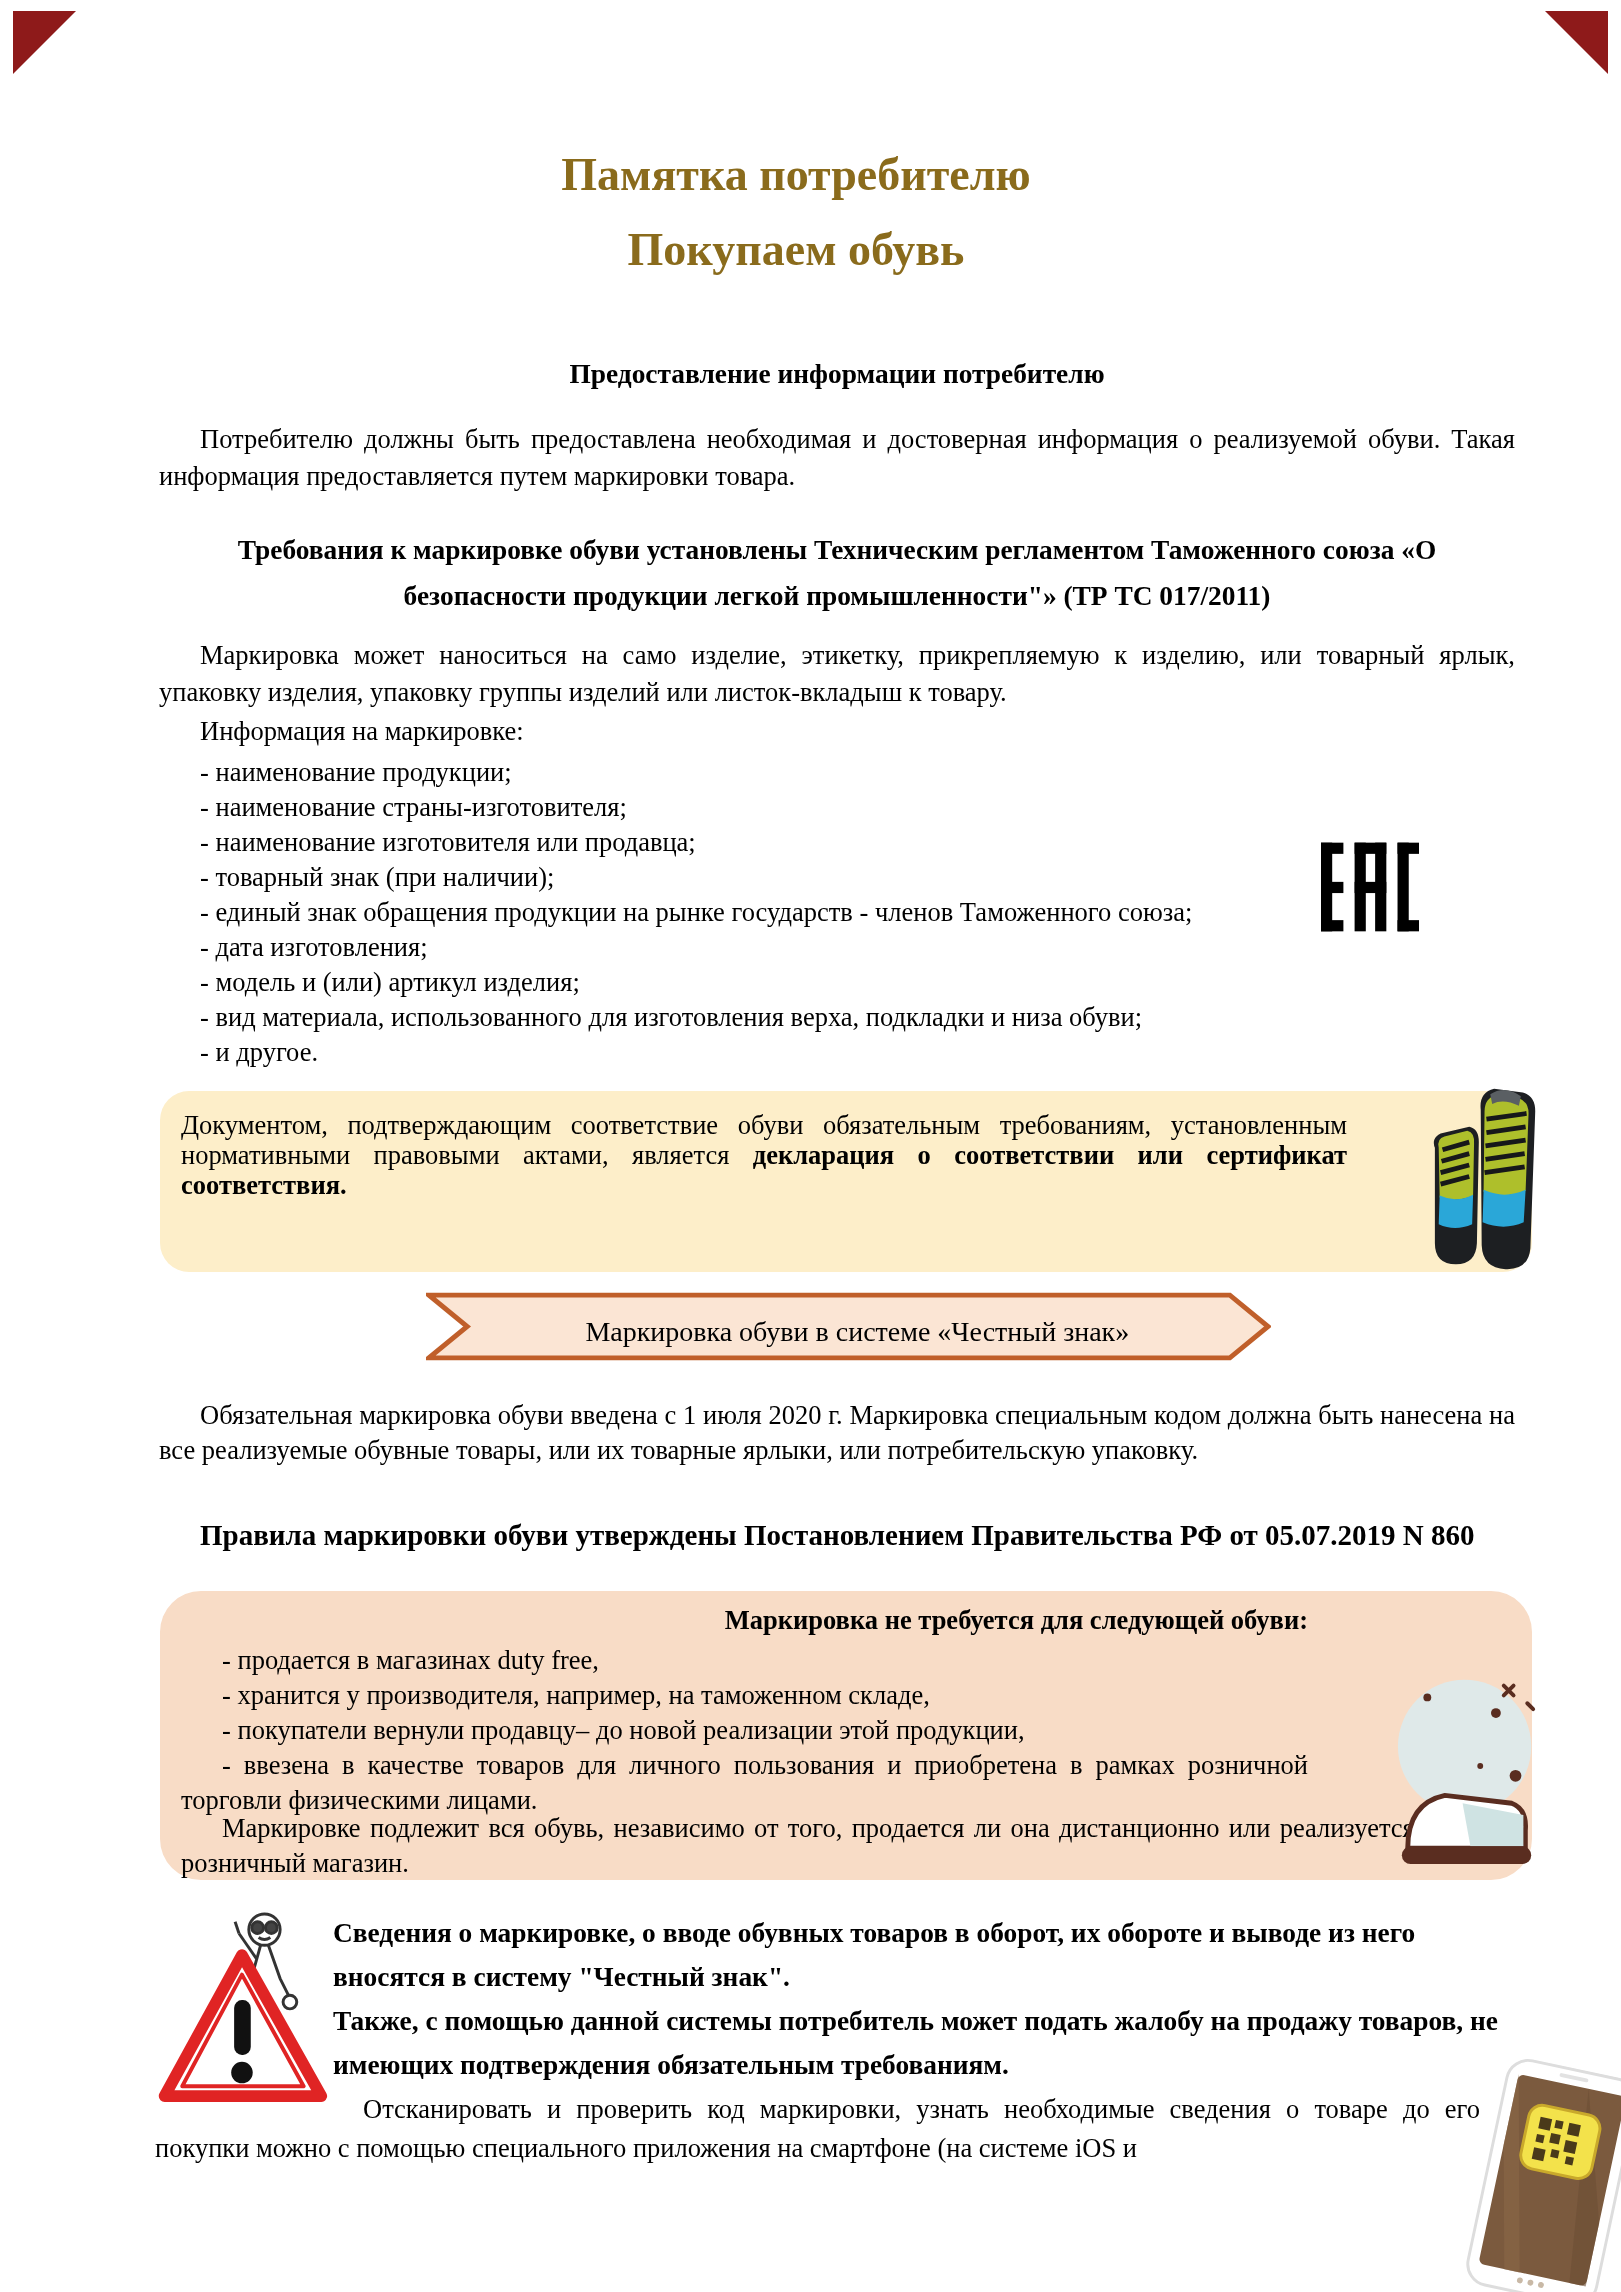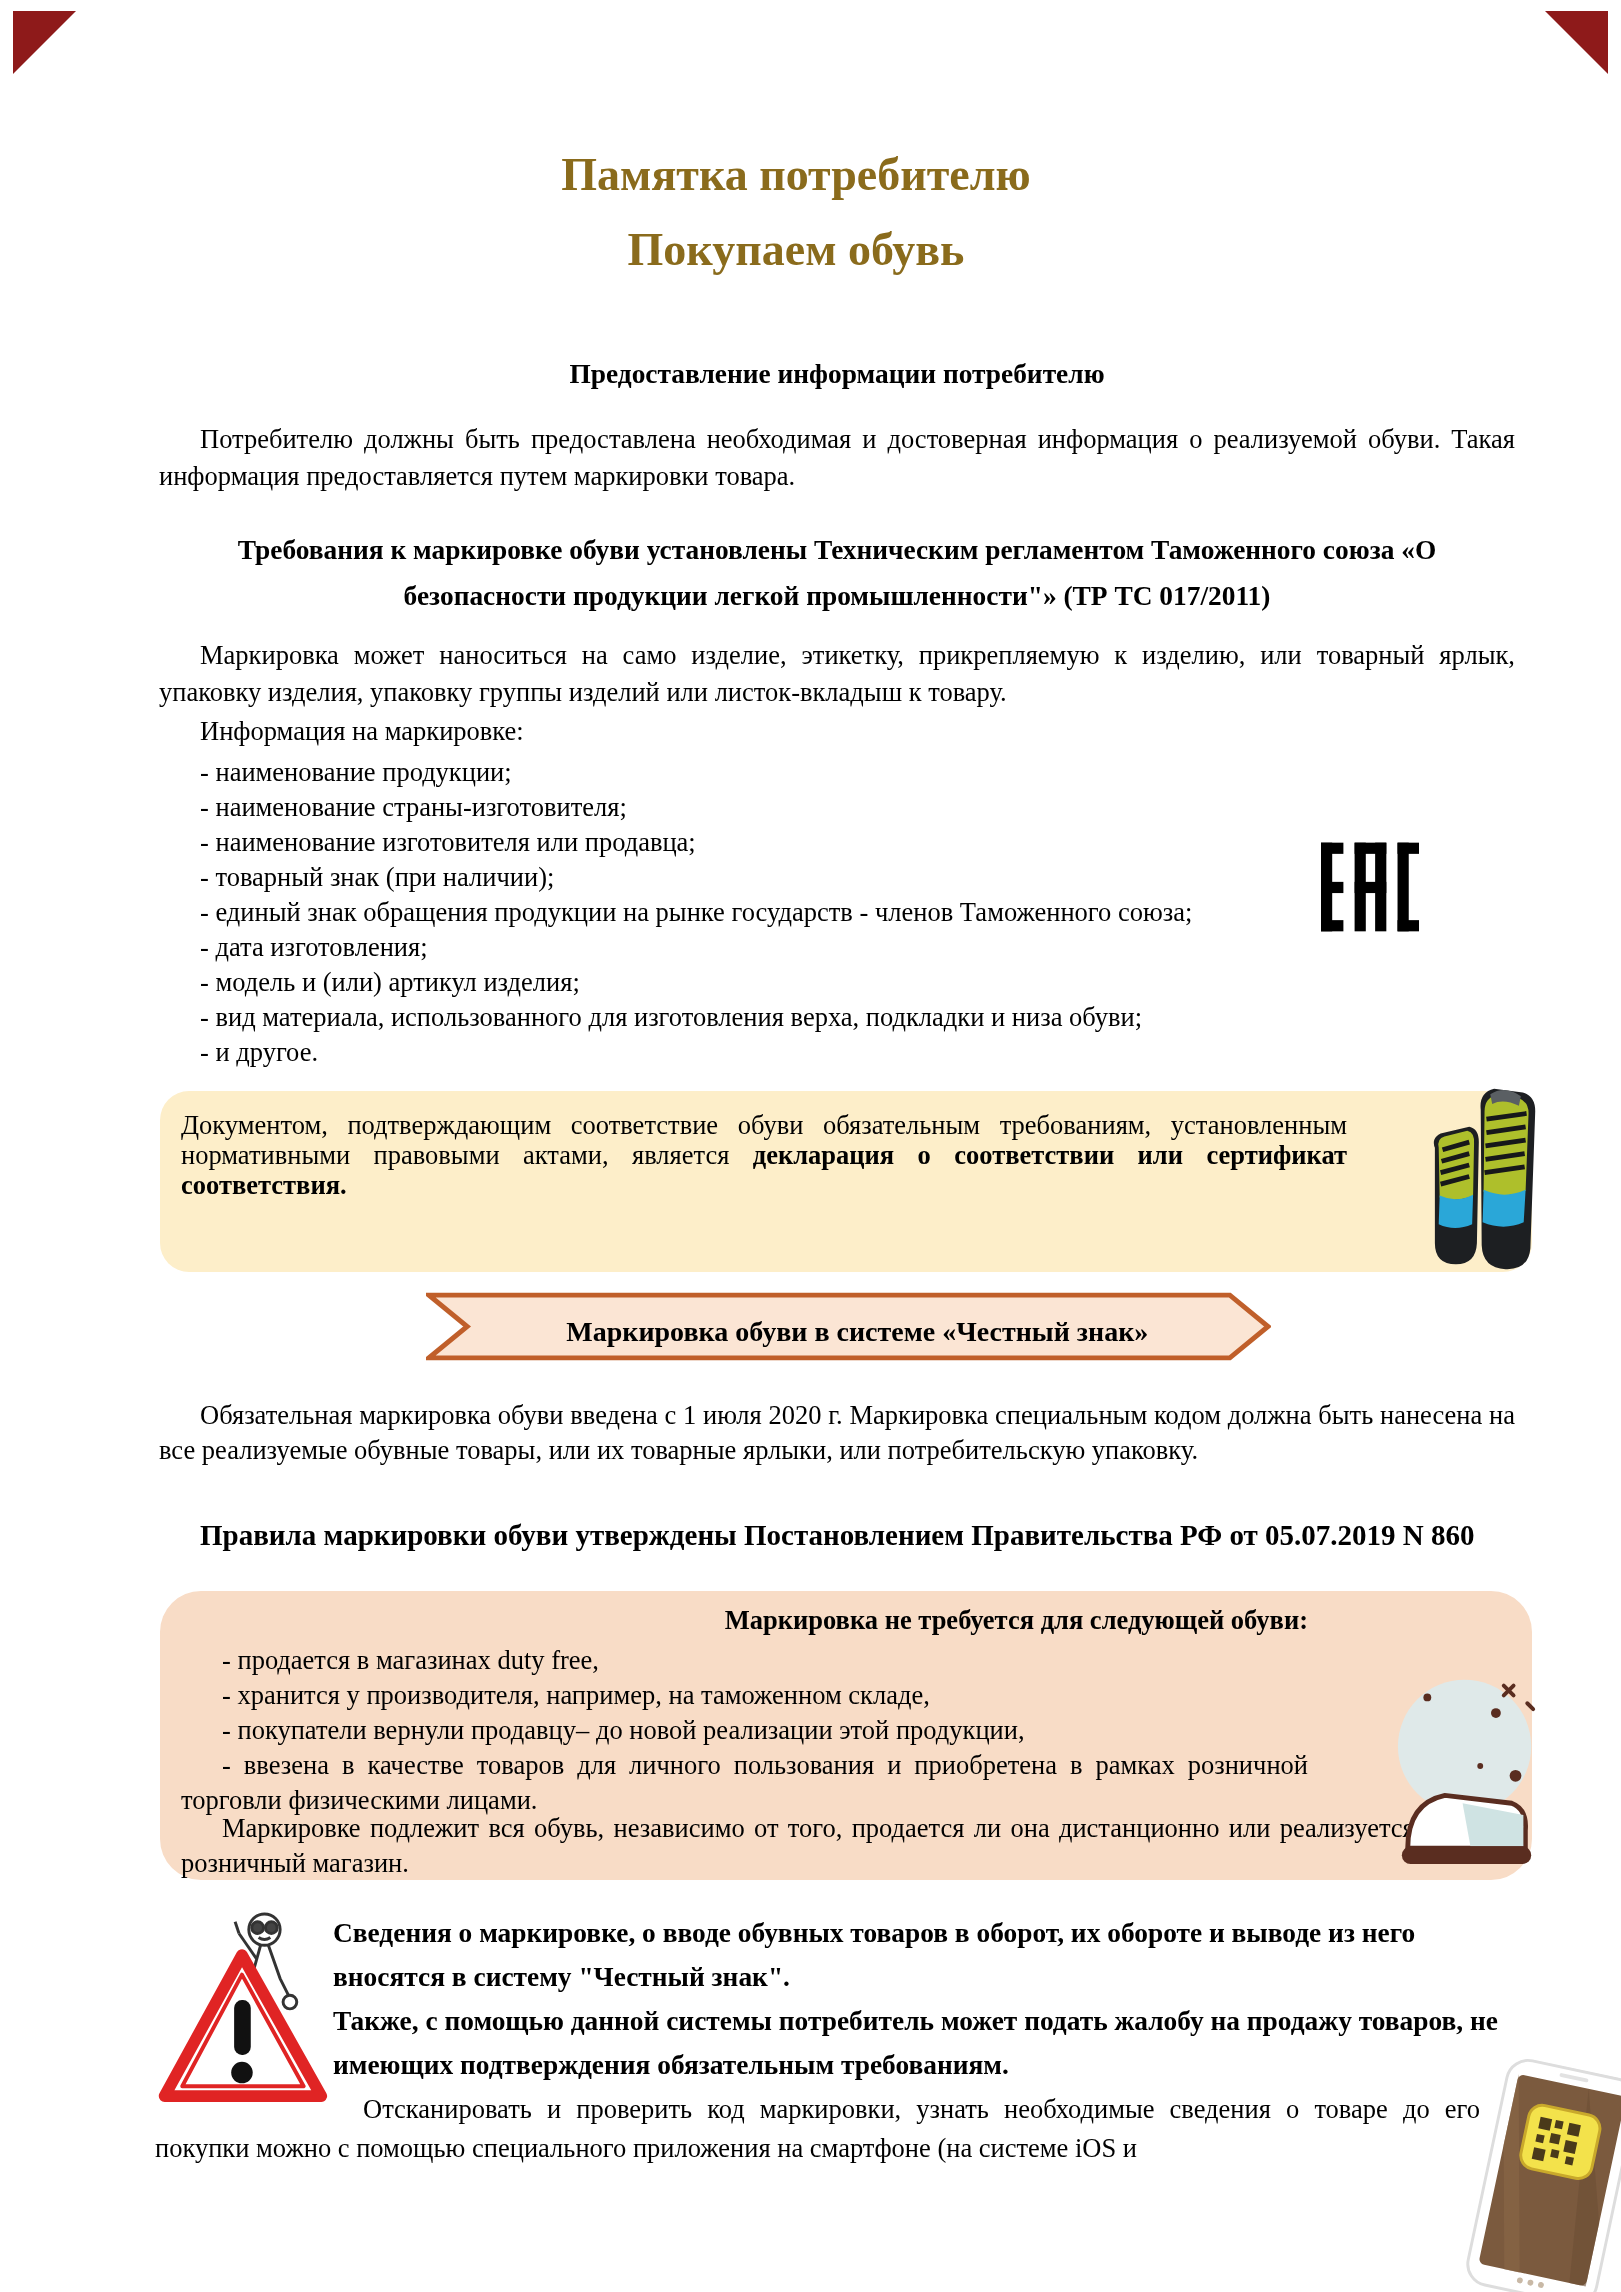--- a/index.html
+++ b/index.html
@@ -37,21 +37,21 @@
   .decl-box{
     left:160px;top:1091px;width:1372px;height:181px;
     background:#fdeec9;border-radius:29px;
   }
   .decl-text{left:181px;top:1110px;width:1166px;font-size:26.5px;line-height:30px;}
   .shoes{left:1423px;top:1081px;width:125px;height:191px;}
 
   .banner{left:426px;top:1292px;width:845px;height:69px;}
   .banner-label{
     left:426px;top:1292px;width:845px;height:79px;display:flex;align-items:center;justify-content:center;
-    font-size:28px;font-weight:bold;padding-left:17.6px;box-sizing:border-box;
+    font-size:28px;font-weight:normal;padding-left:17.6px;box-sizing:border-box;
   }
 
   .p3{left:159px;top:1398px;width:1356px;line-height:35px;}
   .rules{left:159px;top:1517px;width:1318px;font-size:29px;line-height:37px;font-weight:bold;}
 
   .exempt-box{
     left:160px;top:1591px;width:1372px;height:289px;
     background:#f8dcc6;border-radius:41px;
   }
   .exempt-head{left:181px;top:1605px;width:1127px;text-align:right;font-size:26.5px;font-weight:bold;}

